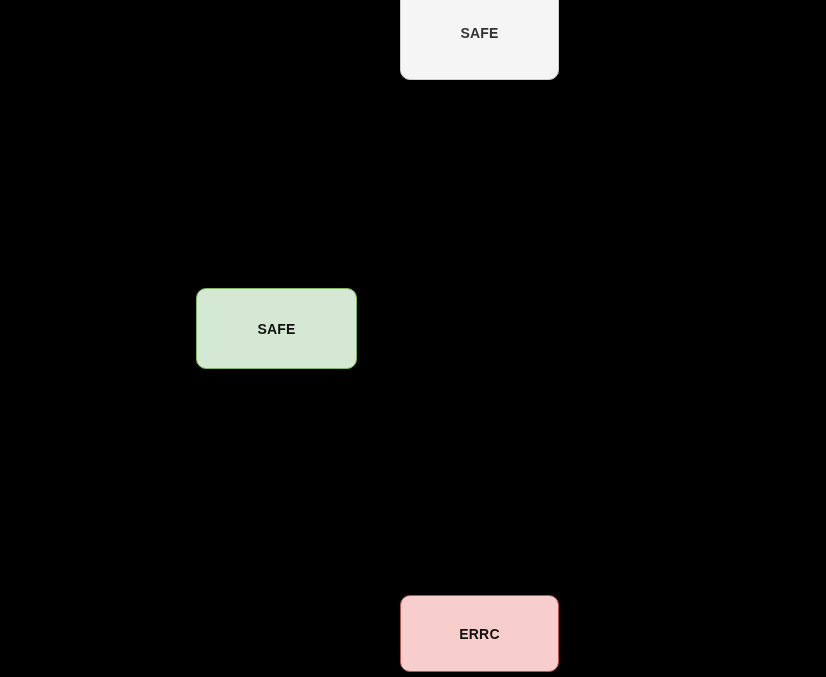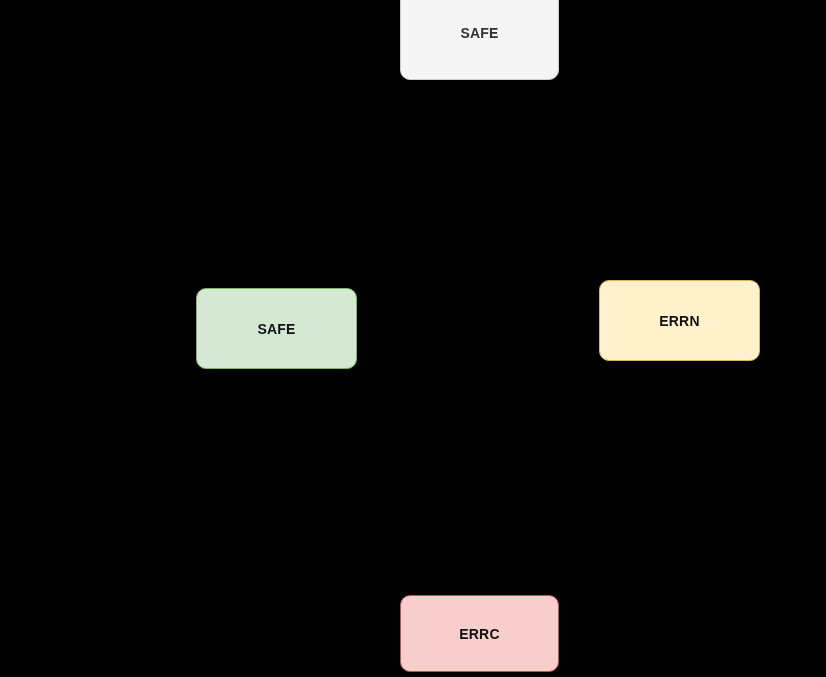--- a/index.html
+++ b/index.html
@@ -87,21 +87,18 @@
 <div id="canvas">
 
   <div class="node node-test">
     <span class="node-label">SAFE</span>
   </div>
 
   <div class="node node-safe">
     <span class="node-label">SAFE</span>
   </div>
 
-  <div class="node node-errn">
-    <span class="node-label">ERRN</span>
-  </div>
 
   <div class="node node-errc">
     <span class="node-label">ERRC</span>
   </div>
 
 </div>
 
 </body></html>

